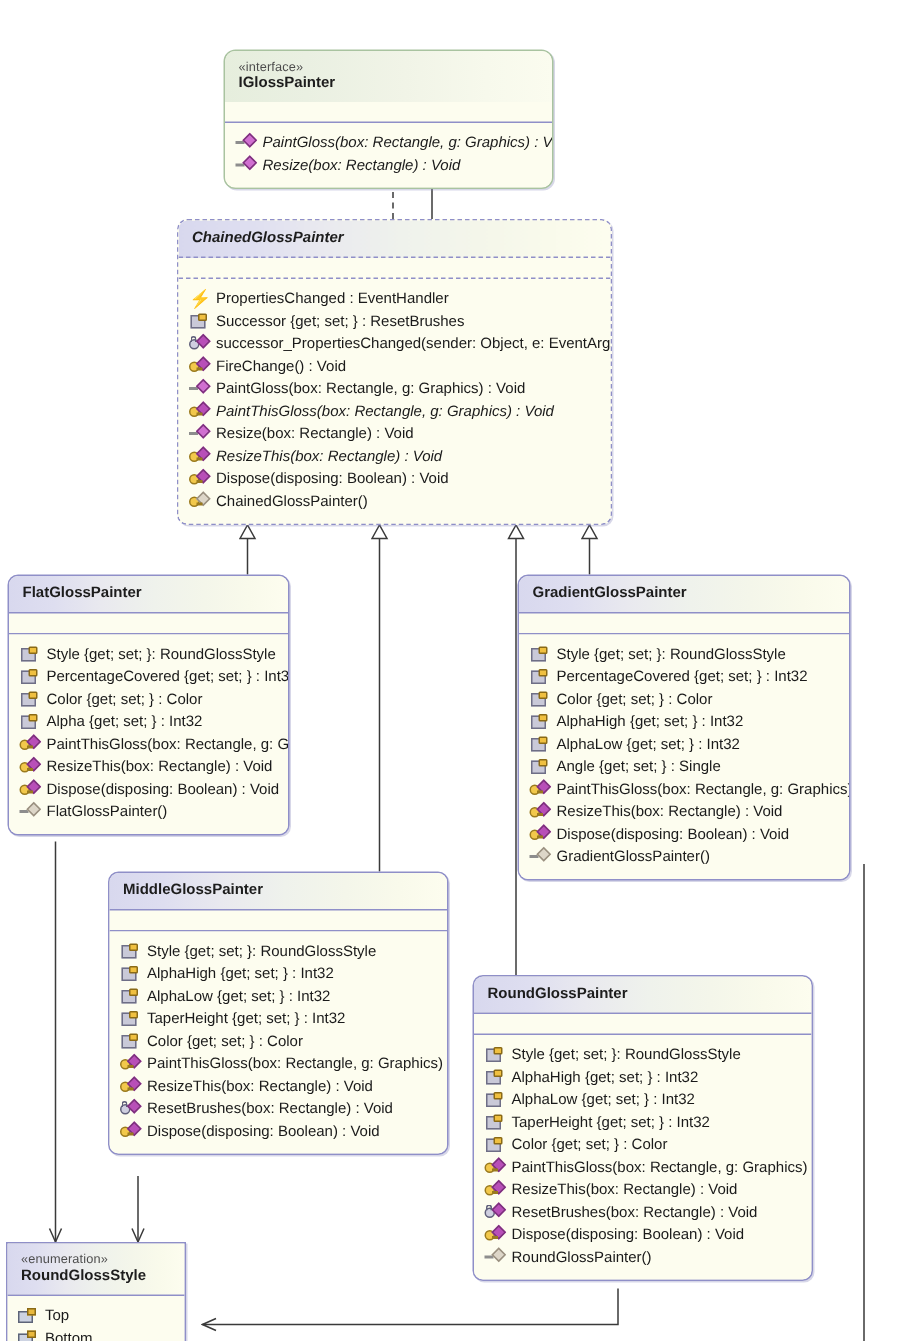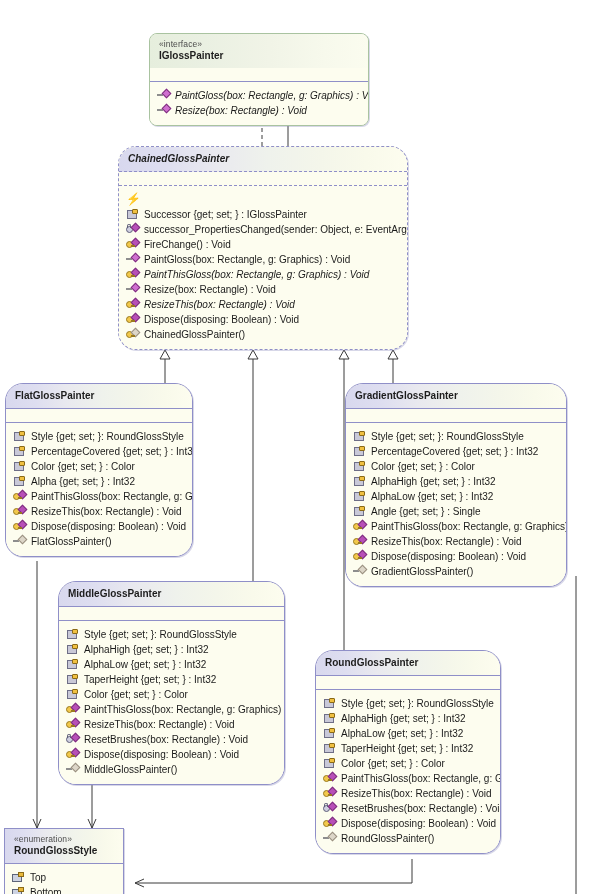--- a/index.html
+++ b/index.html
@@ -14,21 +14,21 @@
     background:#ffffff;
     overflow:hidden;
     margin-top:28px;
   }
 
   
   .uml{
     position:absolute;
     box-sizing:border-box;
     border:1px solid #8f8fc8;
-    border-radius:18px;
+    border-radius:7px;
     background:#fdfdef;
     box-shadow:1px 1px 0 rgba(140,140,190,.35);
     overflow:hidden;
   }
   .uml.iface{
     border-color:#a9c3a0;
     border-radius:8px;
   }
   .uml.dashed{
     border-style:dashed;
@@ -239,24 +239,25 @@
   </div>
 
   <div class="uml dashed" style="left:118px;top:118px;width:290px;">
     <div class="hdr">
       <div class="cname ital">ChainedGlossPainter</div>
     </div>
     <div class="strip"></div>
     <div class="members">
       <div class="m">
         <span class="ic ic-evt"></span>
-      </div>
-      <div class="m">
-        <span class="ic ic-prop"></span>
-        <span>Successor {get; set; } : IGlossPainter</span>
+        <span>PropertiesChanged : EventHandler</span>
+      </div>
+      <div class="m">
+        <span class="ic ic-prop"></span>
+        <span>Successor {get; set; } : ResetBrushes</span>
       </div>
       <div class="m">
         <span class="ic ic-lock">
             <i class="dia prot"></i>
           </span>
         <span>successor_PropertiesChanged(sender: Object, e: EventArgs) : Void</span>
       </div>
       <div class="m">
         <span class="ic ic-meth">
             <i class="dia prot"></i>
@@ -405,23 +406,76 @@
       <div class="m">
         <span class="ic">
             <i class="pubbar"></i>
             <i class="dia ctor"></i>
           </span>
         <span>GradientGlossPainter()</span>
       </div>
     </div>
   </div>
 
-  <div class="uml" style="left:58px;top:553px;width:227px;">
+  <div class="uml" style="left:72px;top:553px;width:227px;">
     <div class="hdr">
       <div class="cname">MiddleGlossPainter</div>
+    </div>
+    <div class="strip"></div>
+    <div class="members">
+      <div class="m">
+        <span class="ic ic-prop"></span>
+        <span>Style {get; set; }: RoundGlossStyle</span>
+      </div>
+      <div class="m">
+        <span class="ic ic-prop"></span>
+        <span>AlphaHigh {get; set; } : Int32</span>
+      </div>
+      <div class="m">
+        <span class="ic ic-prop"></span>
+        <span>AlphaLow {get; set; } : Int32</span>
+      </div>
+      <div class="m">
+        <span class="ic ic-prop"></span>
+        <span>TaperHeight {get; set; } : Int32</span>
+      </div>
+      <div class="m">
+        <span class="ic ic-prop"></span>
+        <span>Color {get; set; } : Color</span>
+      </div>
+      <div class="m">
+        <span class="ic ic-meth">
+            <i class="dia prot"></i>
+          </span>
+        <span>PaintThisGloss(box: Rectangle, g: Graphics) : Void</span>
+      </div>
+      <div class="m">
+        <span class="ic ic-meth">
+            <i class="dia prot"></i>
+          </span>
+        <span>ResizeThis(box: Rectangle) : Void</span>
+      </div>
+      <div class="m">
+        <span class="ic ic-lock">
+            <i class="dia prot"></i>
+          </span>
+        <span>ResetBrushes(box: Rectangle) : Void</span>
+      </div>
+      <div class="m">
+        <span class="ic ic-meth">
+            <i class="dia prot"></i>
+          </span>
+        <span>Dispose(disposing: Boolean) : Void</span>
+      </div>
+    </div>
+  </div>
+
+  <div class="uml" style="left:315px;top:622px;width:227px;">
+    <div class="hdr">
+      <div class="cname">RoundGlossPainter</div>
     </div>
     <div class="strip"></div>
     <div class="members">
       <div class="m">
         <span class="ic ic-prop"></span>
         <span>Style {get; set; }: RoundGlossStyle</span>
       </div>
       <div class="m">
         <span class="ic ic-prop"></span>
         <span>AlphaHigh {get; set; } : Int32</span>
@@ -460,80 +514,20 @@
         <span class="ic ic-meth">
             <i class="dia prot"></i>
           </span>
         <span>Dispose(disposing: Boolean) : Void</span>
       </div>
       <div class="m">
         <span class="ic">
             <i class="pubbar"></i>
             <i class="dia ctor"></i>
           </span>
-        <span>MiddleGlossPainter()</span>
-      </div>
-    </div>
-  </div>
-
-  <div class="uml" style="left:315px;top:622px;width:186px;">
-    <div class="hdr">
-      <div class="cname">RoundGlossPainter</div>
-    </div>
-    <div class="strip"></div>
-    <div class="members">
-      <div class="m">
-        <span class="ic ic-prop"></span>
-        <span>Style {get; set; }: RoundGlossStyle</span>
-      </div>
-      <div class="m">
-        <span class="ic ic-prop"></span>
-        <span>AlphaHigh {get; set; } : Int32</span>
-      </div>
-      <div class="m">
-        <span class="ic ic-prop"></span>
-        <span>AlphaLow {get; set; } : Int32</span>
-      </div>
-      <div class="m">
-        <span class="ic ic-prop"></span>
-        <span>TaperHeight {get; set; } : Int32</span>
-      </div>
-      <div class="m">
-        <span class="ic ic-prop"></span>
-        <span>Color {get; set; } : Color</span>
-      </div>
-      <div class="m">
-        <span class="ic ic-meth">
-            <i class="dia prot"></i>
-          </span>
-        <span>PaintThisGloss(box: Rectangle, g: Graphics) : Void</span>
-      </div>
-      <div class="m">
-        <span class="ic ic-meth">
-            <i class="dia prot"></i>
-          </span>
-        <span>ResizeThis(box: Rectangle) : Void</span>
-      </div>
-      <div class="m">
-        <span class="ic ic-lock">
-            <i class="dia prot"></i>
-          </span>
-        <span>ResetBrushes(box: Rectangle) : Void</span>
-      </div>
-      <div class="m">
-        <span class="ic ic-meth">
-            <i class="dia prot"></i>
-          </span>
-        <span>Dispose(disposing: Boolean) : Void</span>
-      </div>
-      <div class="m">
-        <span class="ic">
-            <i class="pubbar"></i>
-            <i class="dia ctor"></i>
-          </span>
         <span>RoundGlossPainter()</span>
       </div>
     </div>
   </div>
 
   <div class="uml sharp" style="left:4px;top:800px;width:120px;">
     <div class="hdr">
       <div class="stereo">«enumeration»</div>
       <div class="cname">RoundGlossStyle</div>
     </div>

